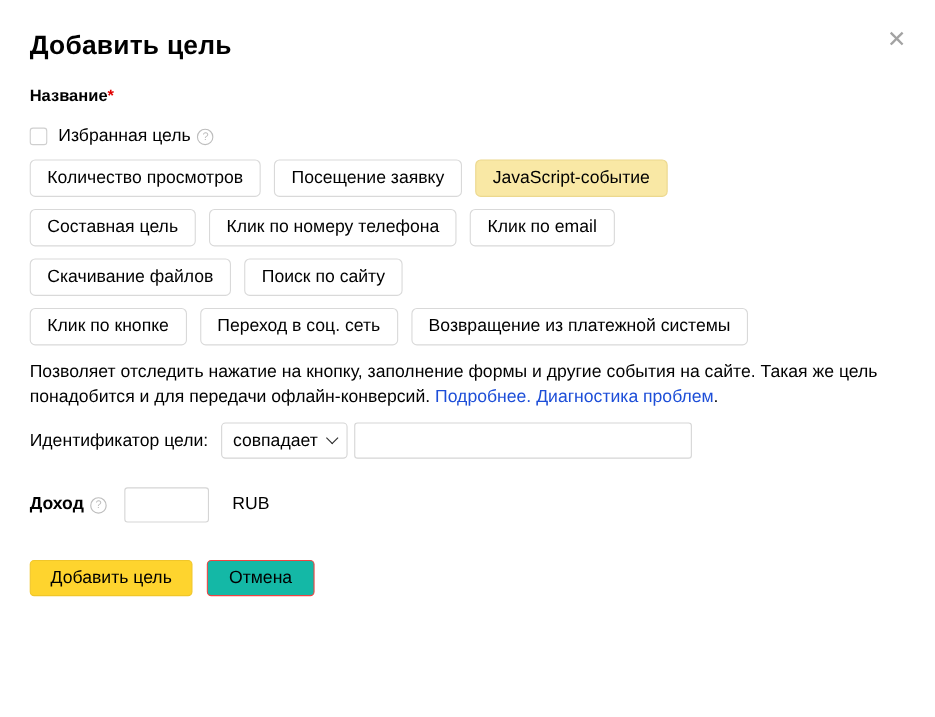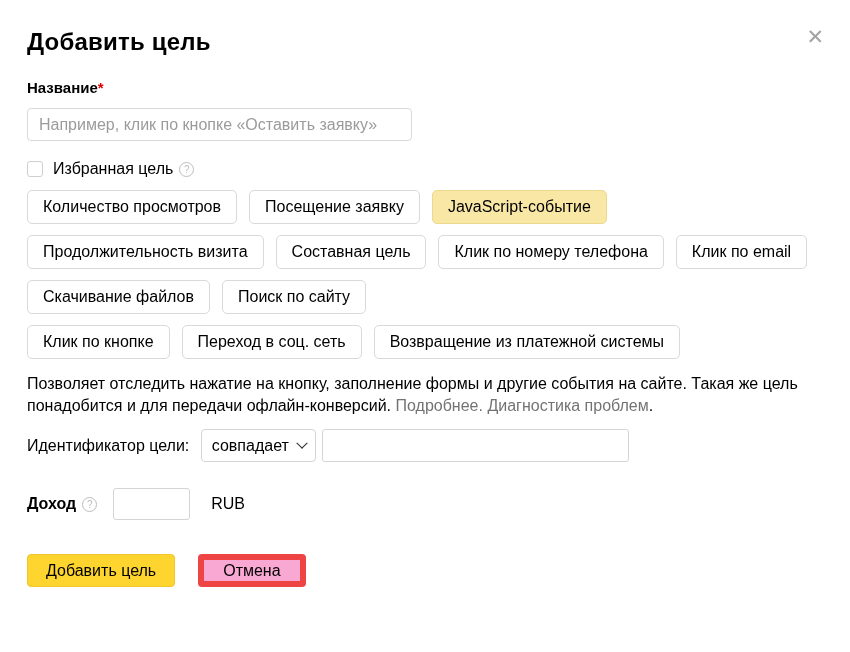--- a/index.html
+++ b/index.html
@@ -21,65 +21,63 @@
   .checkbox-label { margin-left: 10px; font-size: 16px; line-height: 18px; }
   .help-icon { margin-left: 6px; width: 15px; height: 15px; border: 1px solid #bdbdbd; border-radius: 50%; color: #bdbdbd; font-size: 10px; line-height: 13px; text-align: center; cursor: pointer; flex: 0 0 auto; }
 
   .type-label { margin-top: 23px; }
   .chip-row { display: flex; gap: 12px; margin-top: 11px; }
   .chip-row.first { margin-top: 12px; }
   .chip { height: 34px; padding: 0 15px; border: 1px solid #d9d9d9; border-radius: 5px; background: #fff; display: flex; align-items: center; font-size: 16px; white-space: nowrap; cursor: pointer; }
   .chip.selected { background: #f9e8a5; border-color: #ecd88e; }
 
   .description { margin-top: 14px; width: 818px; font-size: 16px; line-height: 22px; }
-  .link { color: #737373; text-decoration: none; cursor: pointer; }
+  .link { color: #1d4ed8; text-decoration: none; cursor: pointer; }
 
   .goal-id-row { margin-top: 12px; display: flex; align-items: center; }
   .goal-id-label { font-size: 16px; }
   .operator-select { margin-left: 12px; height: 33px; width: 115px; border: 1px solid #d5d5d5; border-radius: 4px; background: #fff; display: flex; align-items: center; justify-content: center; gap: 9px; font-size: 16px; cursor: pointer; }
   .chevron { width: 8px; height: 8px; border-right: 1.5px solid #2b2b2b; border-bottom: 1.5px solid #2b2b2b; transform: rotate(45deg) translate(-2px,-2px); margin-top: 0px; }
   .goal-id-input { margin-left: 6px; width: 307px; height: 33px; border: 1px solid #d5d5d5; border-radius: 3px; padding: 0 10px; font-size: 16px; font-family: "Liberation Sans", sans-serif; outline: none; }
 
   .revenue-row { margin-top: 26px; display: flex; align-items: center; }
   .revenue-label { font-size: 16px; font-weight: 700; }
   .revenue-input { margin-left: 16px; width: 77px; height: 32px; border: 1px solid #d5d5d5; border-radius: 3px; padding: 0 8px; font-size: 16px; font-family: "Liberation Sans", sans-serif; outline: none; }
   .currency { margin-left: 21px; font-size: 16px; text-align: center; }
 
   .footer { margin-top: 34px; display: flex; gap: 13px; }
   .btn { height: 33px; border-radius: 4px; font-size: 16px; font-family: "Liberation Sans", sans-serif; display: flex; align-items: center; cursor: pointer; }
   .btn-primary { background: #fed42e; border: 1px solid #f0c62a; padding: 0 18px; }
-  .btn-secondary { background: #f9a8d4; border: 6px solid #ef4444; padding: 0 19px; margin-left: 10px; }
+  .btn-secondary { background: #14b8a6; border: 1px solid #ef4444; padding: 0 19px; }
 </style>
 </head>
 <body>
 
 <div class="dialog">
 
   <div class="dialog-title">Добавить цель</div>
   <div class="close-btn">✕</div>
 
   <div class="field-label">
     <span>Название</span><span class="req">*</span>
   </div>
-  <input class="name-input" type="text" placeholder="Например, клик по кнопке «Оставить заявку»" style="">
 
   <div class="checkbox-row">
     <input type="checkbox" class="checkbox" style="">
     <span class="checkbox-label">Избранная цель</span>
     <span class="help-icon">?</span>
   </div>
 
 
   <div class="chip-row first">
     <div class="chip">Количество просмотров</div>
     <div class="chip">Посещение заявку</div>
     <div class="chip selected">JavaScript-событие</div>
   </div>
   <div class="chip-row">
-    <div class="chip">Продолжительность визита</div>
     <div class="chip">Составная цель</div>
     <div class="chip">Клик по номеру телефона</div>
     <div class="chip">Клик по email</div>
   </div>
   <div class="chip-row">
     <div class="chip">Скачивание файлов</div>
     <div class="chip">Поиск по сайту</div>
   </div>
   <div class="chip-row">
     <div class="chip">Клик по кнопке</div>

